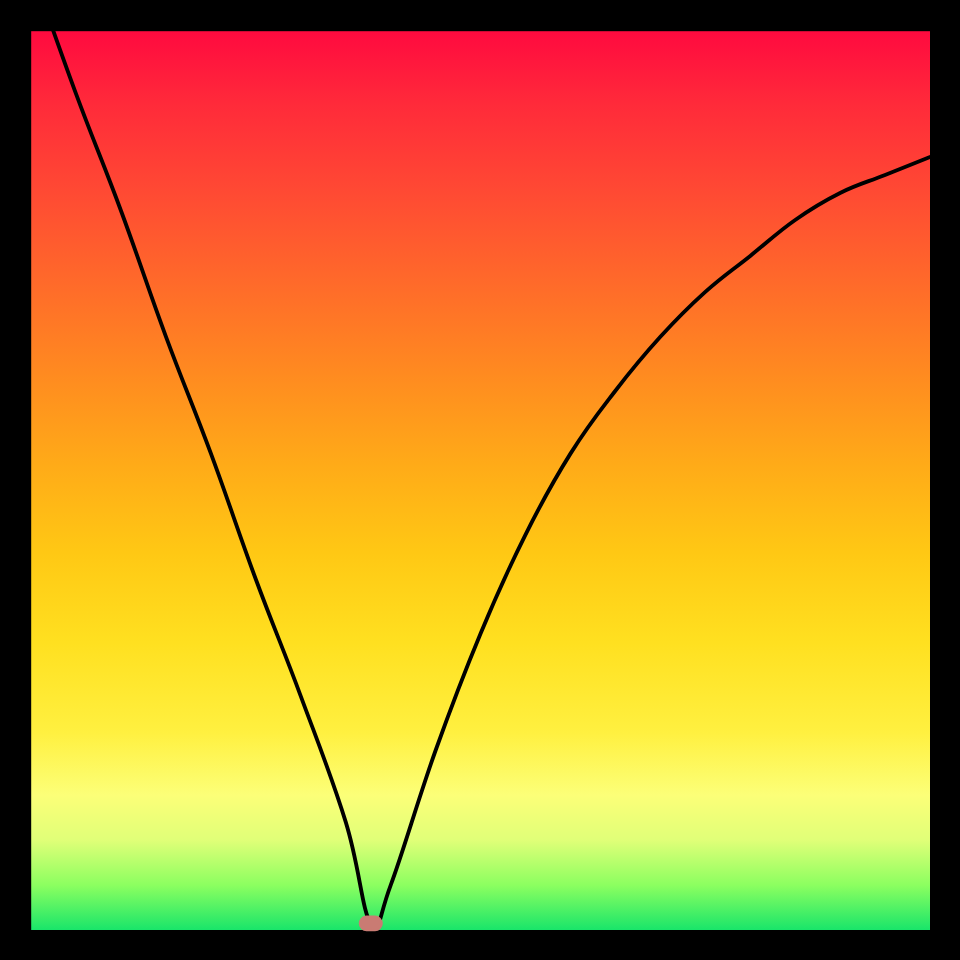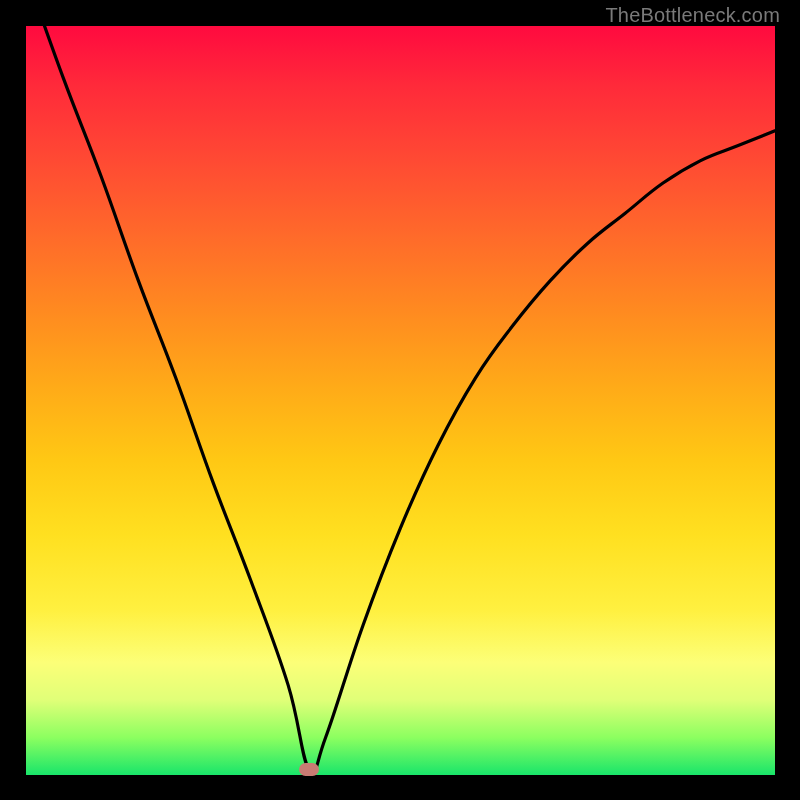--- a/index.html
+++ b/index.html
@@ -49,14 +49,13 @@
 
 <div class="frame">
   <div class="plot-area"></div>
 
   <svg class="curve" viewBox="0 0 749 749" preserveAspectRatio="none">
     <path id="curve-path" fill="none" stroke="#000" stroke-width="3.2" stroke-linecap="round" stroke-linejoin="round" d="M 0 -52.430000000000064 C 7.49 -31.45800000000006, 22.470000000000002 11.983999999999945, 37.45 52.42999999999995 C 52.43000000000001 92.87599999999995, 59.92000000000001 109.35399999999996, 74.9 149.79999999999995 C 89.88000000000001 190.24599999999995, 97.36999999999999 214.21399999999997, 112.35 254.65999999999997 C 127.33 295.106, 134.82000000000002 311.58399999999995, 149.8 352.03 C 164.78 392.476, 172.27 416.44399999999996, 187.25 456.89 C 202.23 497.336, 209.72 513.814, 224.7 554.26 C 239.67999999999998 594.706, 250.4656 621.2206, 262.15 659.12 C 273.83439999999996 697.0194, 275.63199999999995 733.271, 283.12199999999996 743.757 C 290.61199999999997 754.2429999999999, 288.81440000000003 740.4613999999999, 299.6 711.55 C 310.3856 682.6386, 322.07 641.144, 337.05 599.2 C 352.03000000000003 557.2560000000001, 359.52 537.782, 374.5 501.83 C 389.48 465.878, 396.97 449.4, 411.95000000000005 419.44 C 426.93000000000006 389.48, 434.41999999999996 375.998, 449.4 352.03 C 464.38 328.06199999999995, 471.87 319.074, 486.85 299.6 C 501.83000000000004 280.12600000000003, 509.31999999999994 271.138, 524.3 254.65999999999997 C 539.28 238.18199999999996, 546.77 230.69200000000004, 561.75 217.21000000000004 C 576.73 203.72800000000004, 584.22 199.234, 599.2 187.25 C 614.1800000000001 175.266, 621.67 167.77599999999995, 636.65 157.28999999999996 C 651.63 146.80399999999997, 659.12 142.31000000000003, 674.1 134.82000000000005 C 689.08 127.33000000000007, 696.5699999999999 125.83200000000004, 711.55 119.84000000000003 C 726.53 113.84800000000003, 741.51 107.85600000000002, 749 104.86000000000001"></path>
   </svg>
 
   <div class="marker" id="min-marker" style="left: 299px; top: 763px;"></div>
 
-  <div class="attribution">TheBottleneck.com</div>
 </div>
 
 </body></html>

